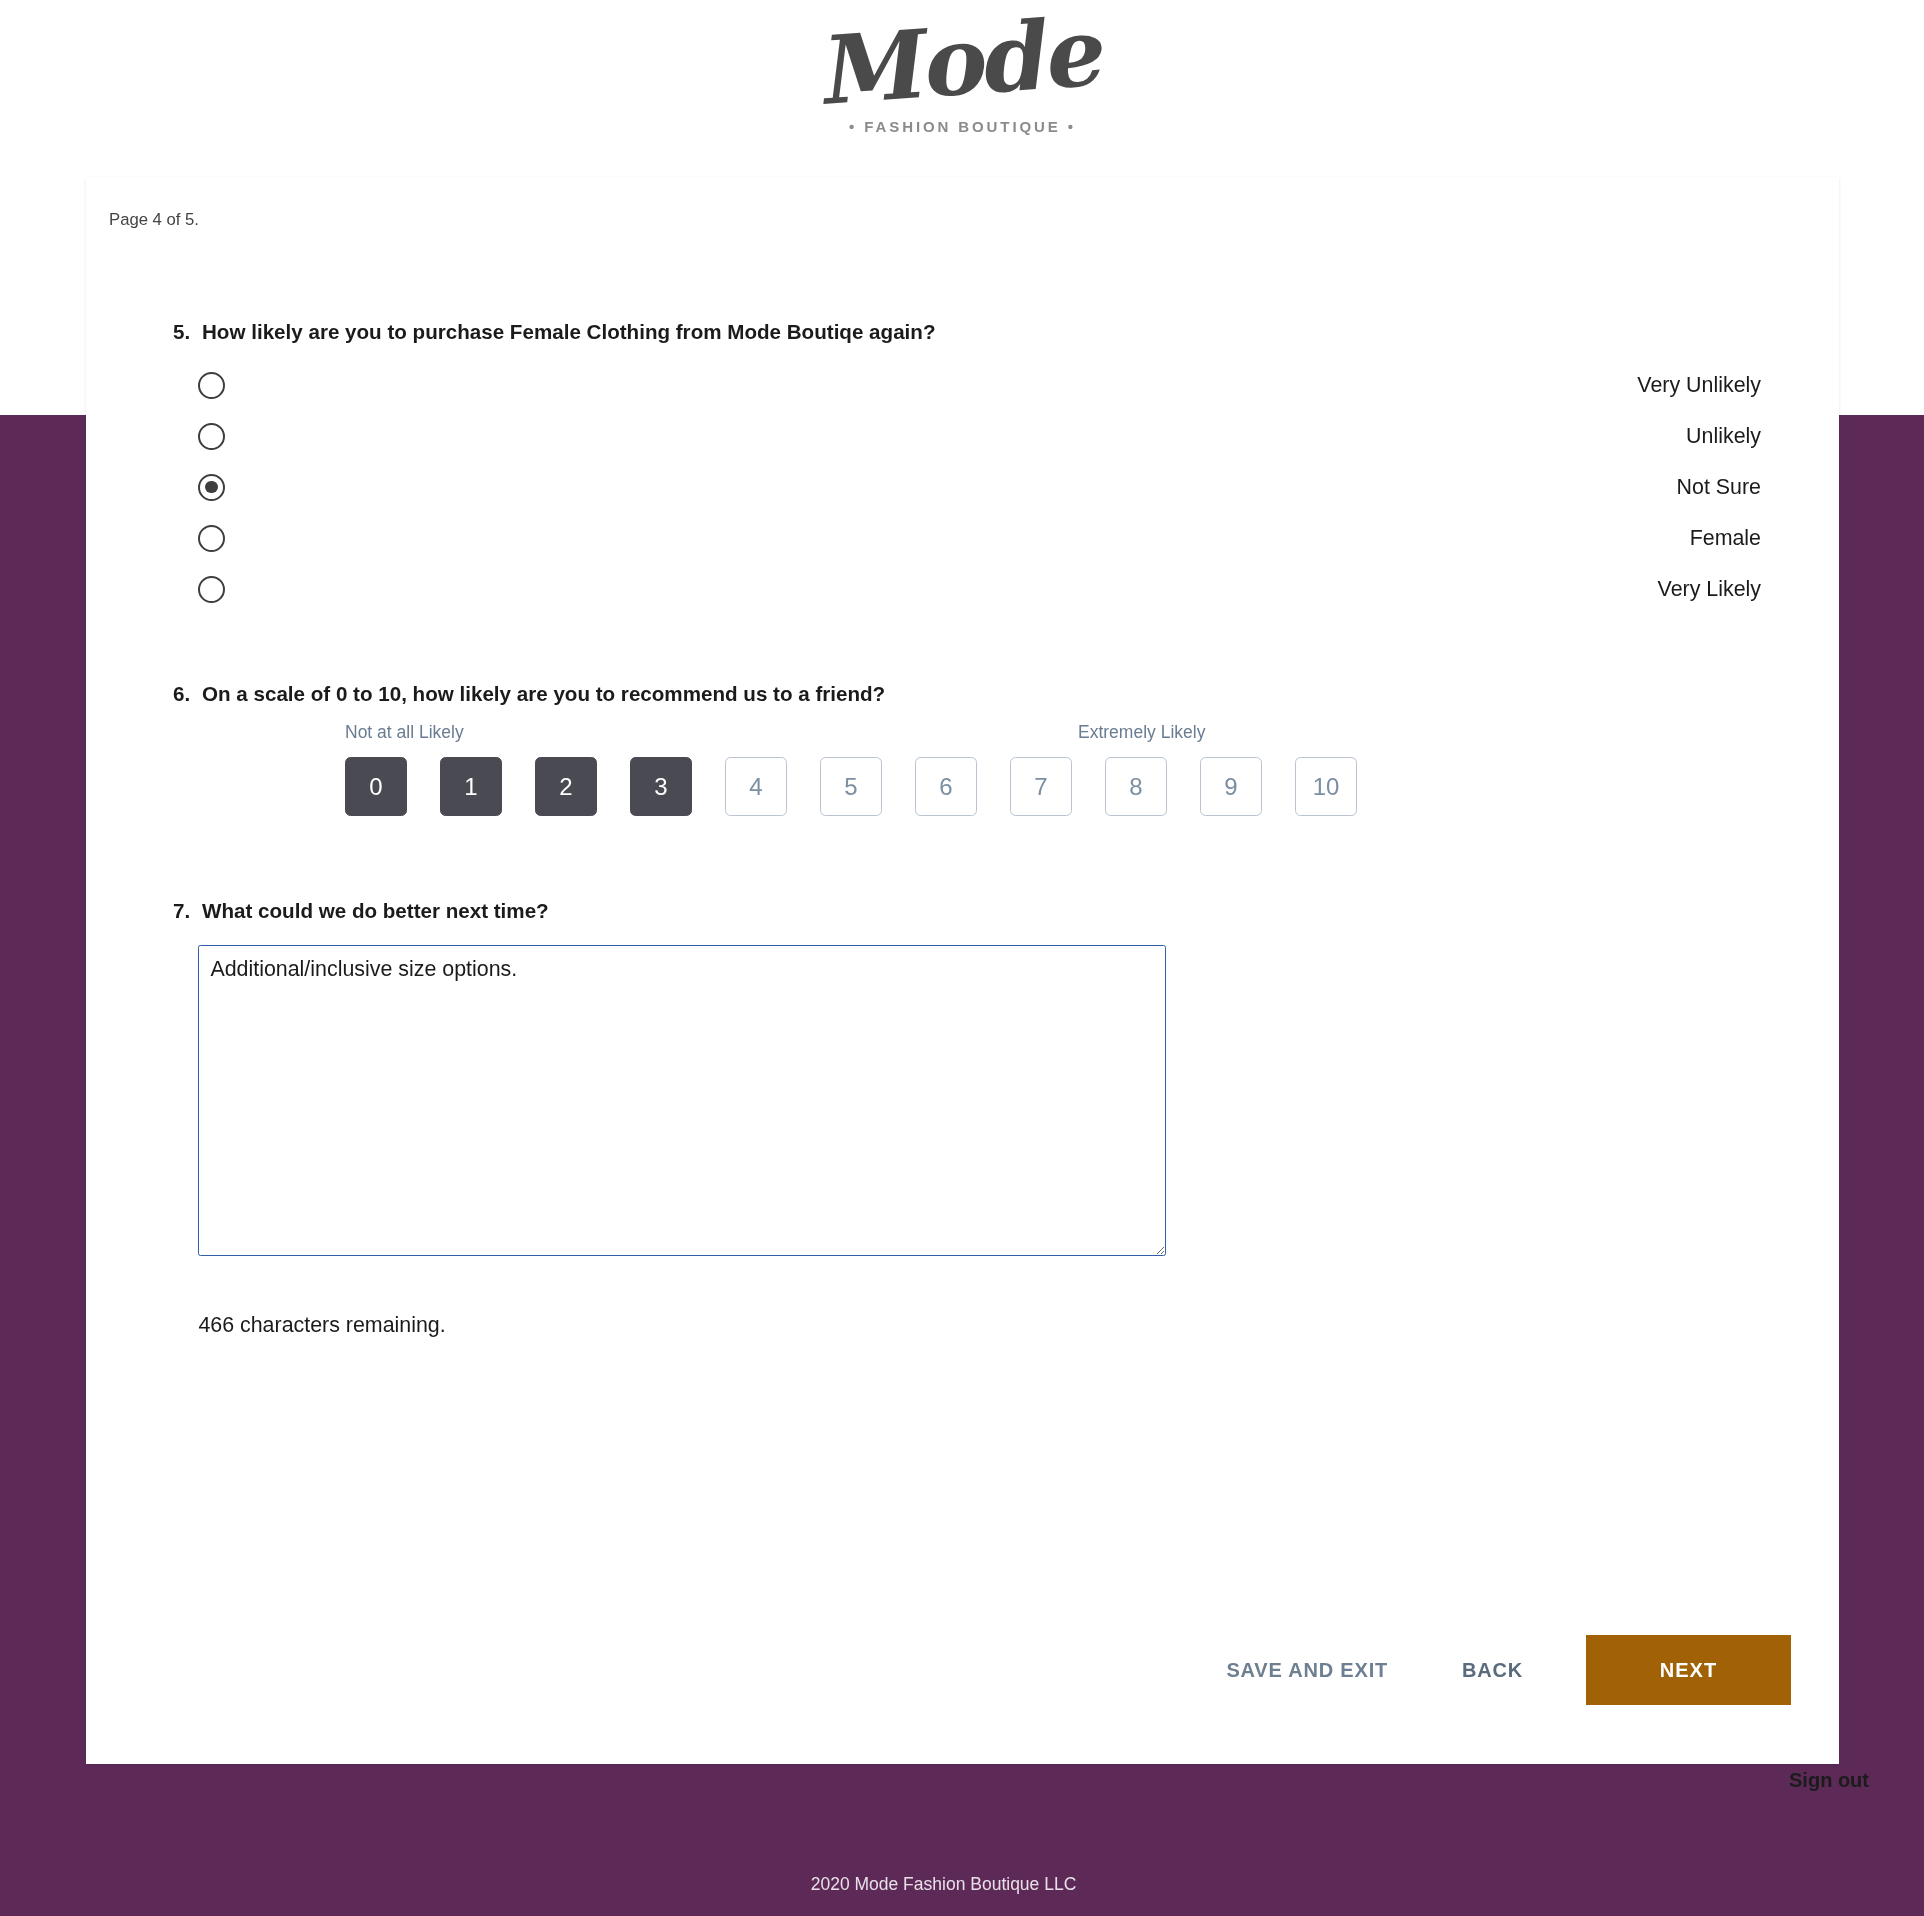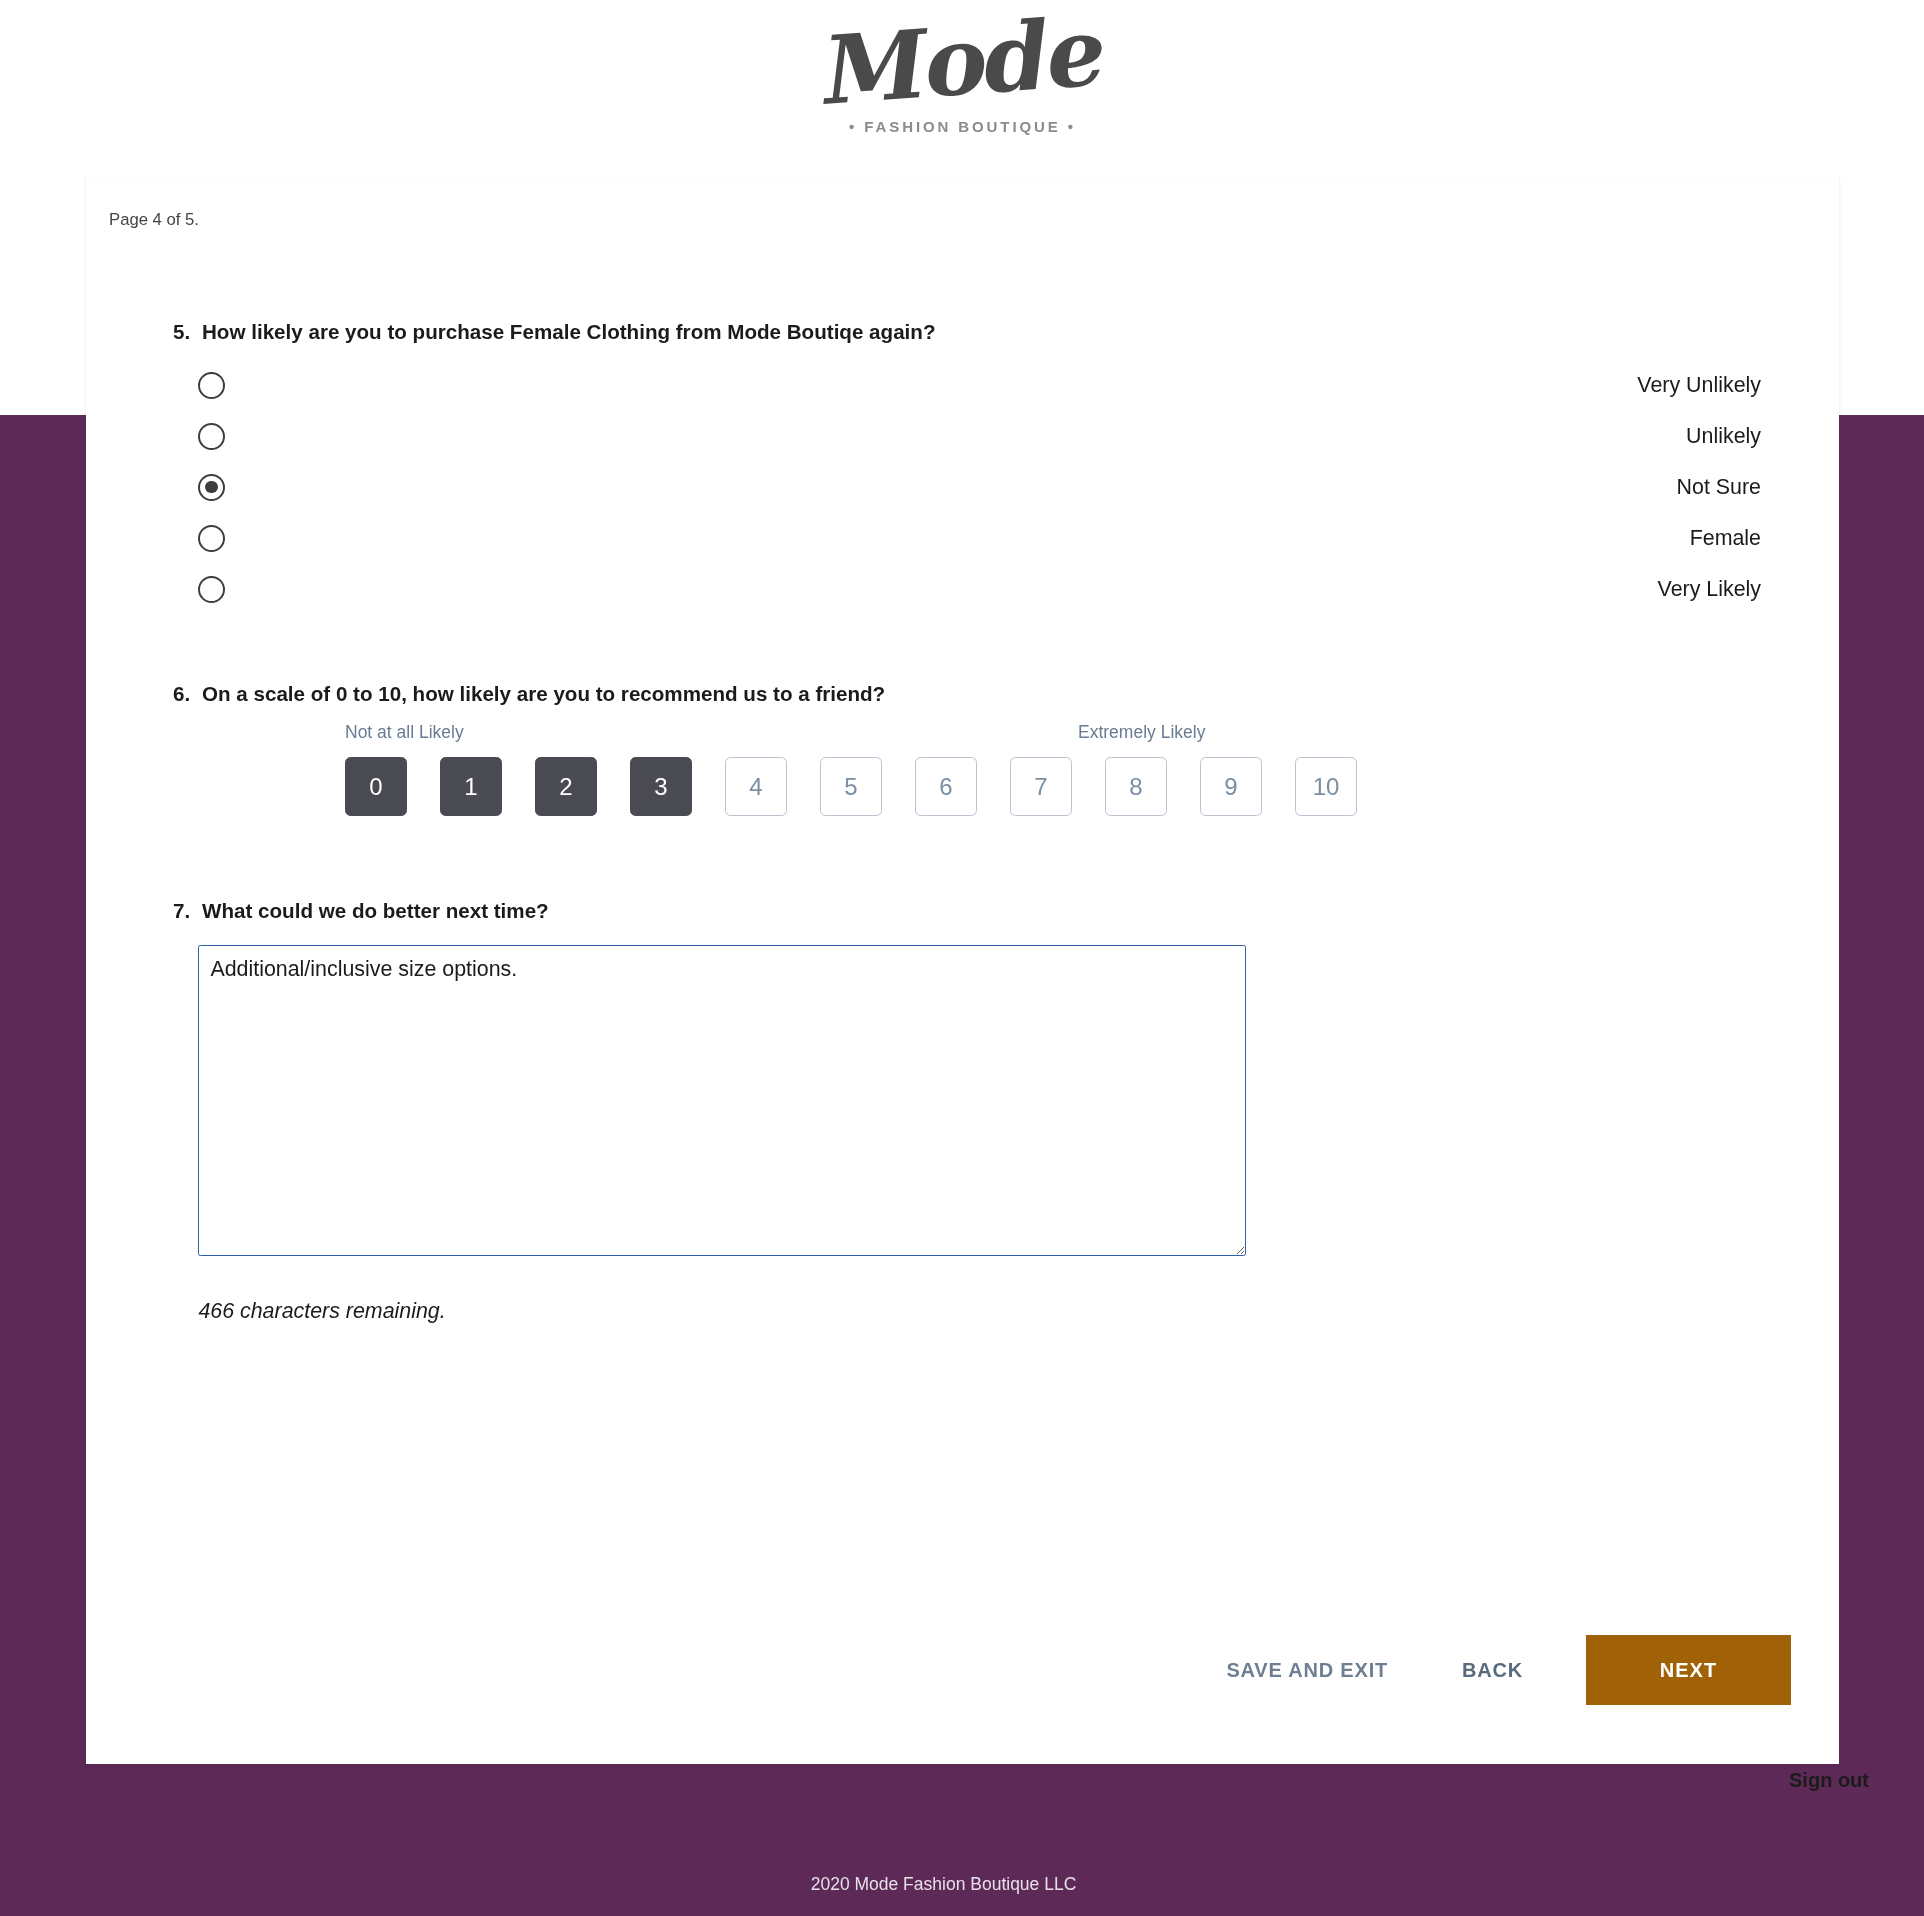--- a/index.html
+++ b/index.html
@@ -150,38 +150,37 @@
   }
   .nps-box.selected {
     background: #4a4a52;
     border-color: #4a4a52;
     color: #ffffff;
   }
   
   .text-block { margin-top: 83px; }
   .ta-wrap { margin-left: 25.4px; margin-top: 22px; }
   textarea.answer {
-    width: 1048px;
+    width: 968px;
     height: 311px;
     border: 1.6px solid #2f5fa8;
     border-radius: 2.4px;
     padding: 9.5px 11px;
     font-size: 21.4px;
     font-family: "Liberation Sans", sans-serif;
     color: #1b1b1b;
     resize: both;
     outline: none;
     line-height: 1.3;
   }
   .charcount {
     margin-left: 25.4px;
-    margin-top: 40px;
+    margin-top: 54px;
     font-size: 21.4px;
     color: #1b1b1b;
-    font-style: italic;
   }
   
   .card-actions {
     position: absolute;
     right: 48px;
     bottom: 59px;
     display: flex;
     align-items: center;
   }
   .link-btn {

